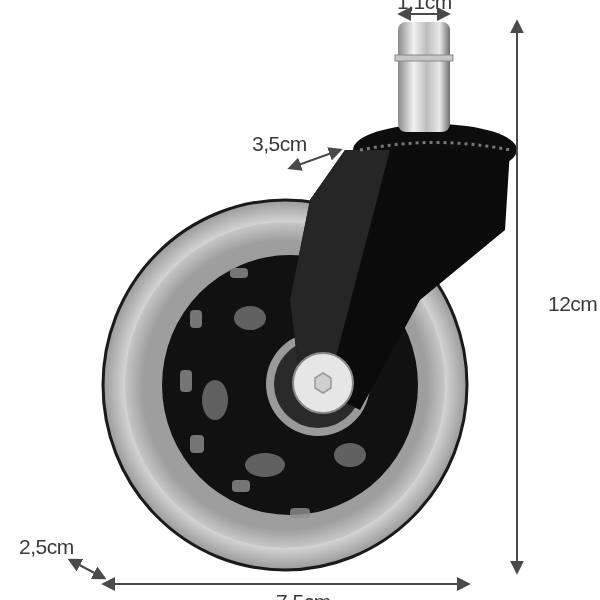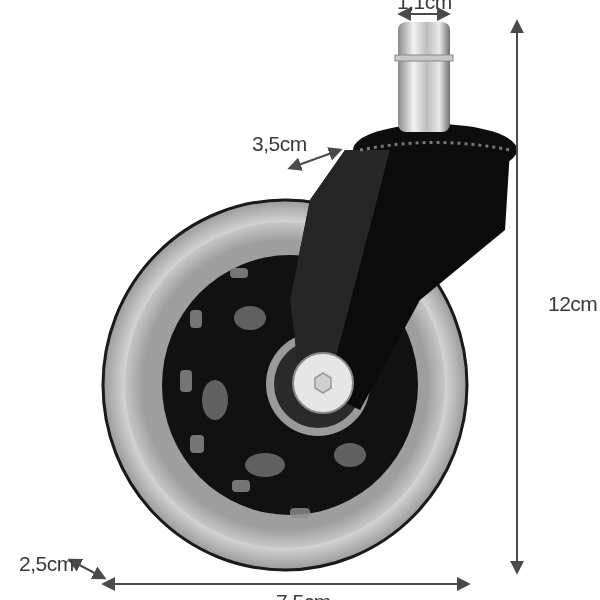--- a/index.html
+++ b/index.html
@@ -74,15 +74,15 @@
       <line x1="290" y1="168" x2="340" y2="150" marker-start="url(#arr)" marker-end="url(#arr)"></line>
       <line x1="517" y1="22" x2="517" y2="572" marker-start="url(#arr)" marker-end="url(#arr)"></line>
       <line x1="70" y1="560" x2="104" y2="578" marker-start="url(#arr)" marker-end="url(#arr)"></line>
       <line x1="104" y1="584" x2="468" y2="584" marker-start="url(#arr)" marker-end="url(#arr)"></line>
     </g>
   </svg>
 
   <div class="label" style="left:397px; top:-10px;">1,1cm</div>
   <div class="label" style="left:252px; top:132px;">3,5cm</div>
   <div class="label" style="left:527px; top:292px;margin-left:21px;">12cm</div>
-  <div class="label" style="left:19px; top:552px;">2,5cm</div>
+  <div class="label" style="left:19px; top:535px;">2,5cm</div>
   <div class="label" style="left:276px; top:590px;">7,5cm</div>
 </div>
 
 </body></html>

